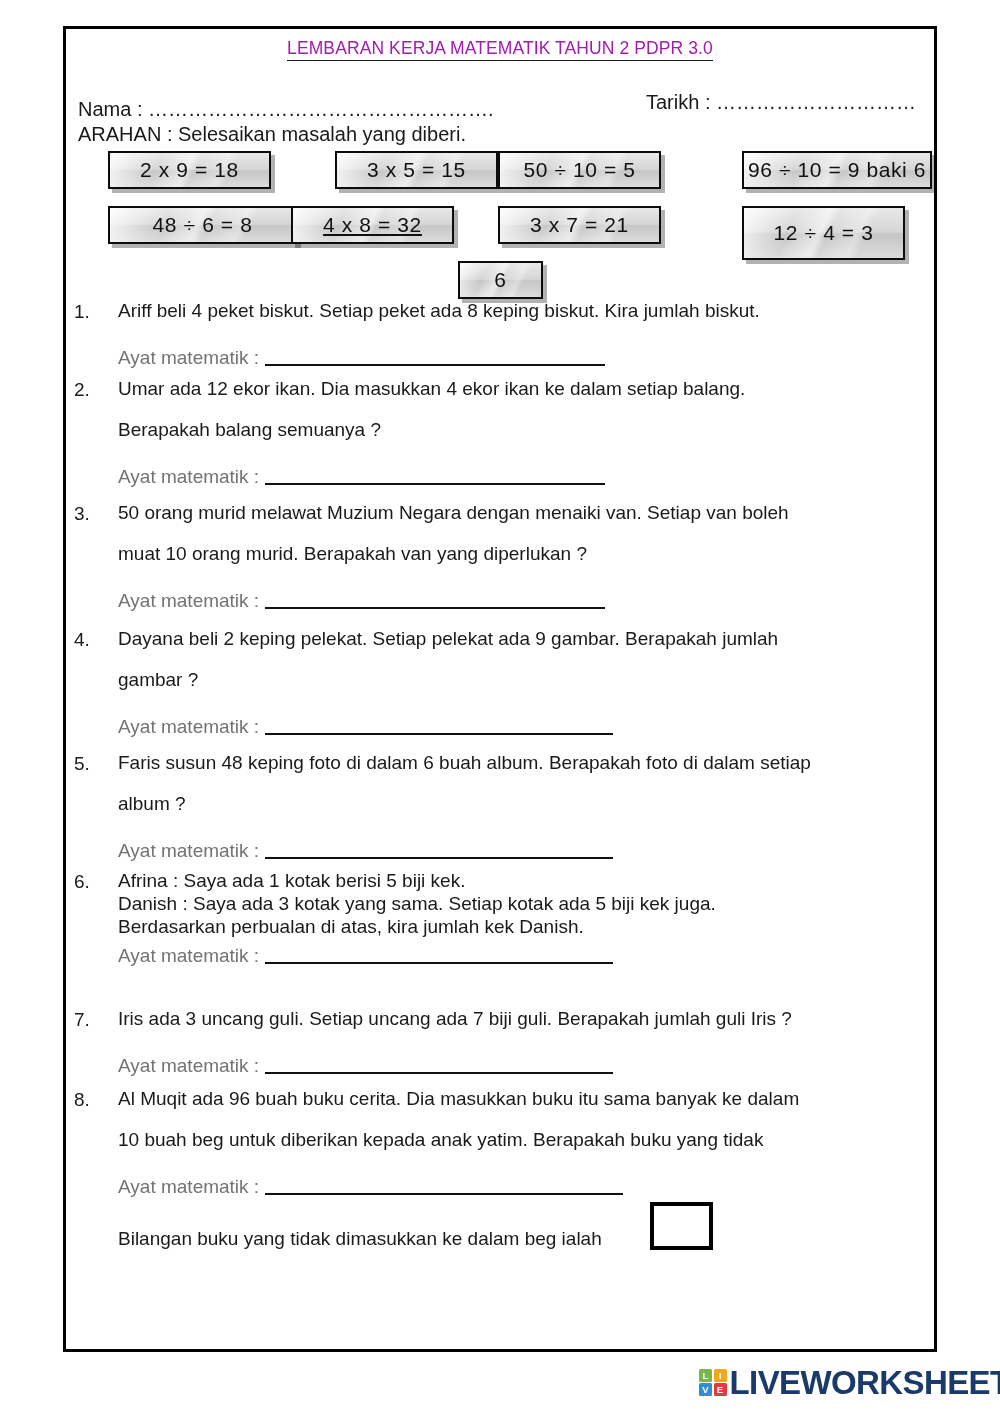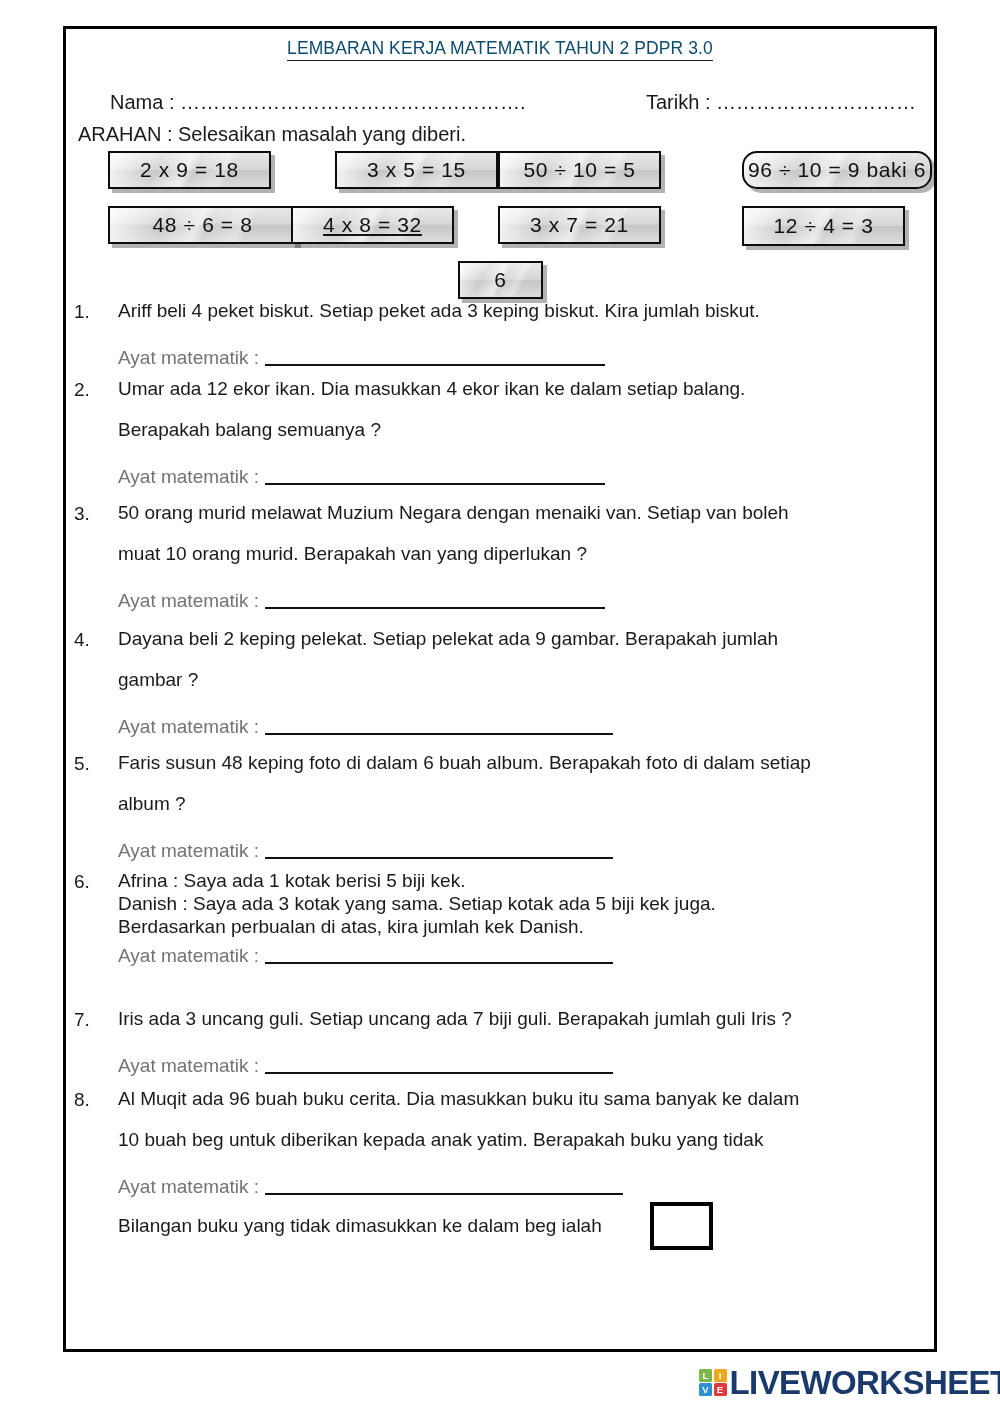--- a/index.html
+++ b/index.html
@@ -40,41 +40,41 @@
   
   .sheet-title {
     position: absolute;
     left: 0;
     right: 0;
     top: 9px;
     text-align: center;
     font-size: 17.5px;
     letter-spacing: 0.1px;
     font-weight: 400;
-    color: #0c4a6e;
+    color: #a21caf;
   }
   .sheet-title span {
     border-bottom: 1.6px solid #1c1c1c;
     padding-bottom: 2px;
   }
 
   .field-row {
     position: absolute;
     left: 8px;
     right: 8px;
     top: 62px;
     height: 28px;
   }
   .field {
     position: absolute;
     font-size: 20px;
     white-space: nowrap;
     color: #1a1a1a;
   }
-  .field-nama { left: 4px; top: 0; margin-left: 32px; }
+  .field-nama { left: 4px; top: 7px; }
   .field-tarikh { left: 572px; top: 0; }
 
   .arahan {
     position: absolute;
     left: 12px;
     top: 94px;
     font-size: 20px;
     color: #1a1a1a;
     white-space: nowrap;
   }
@@ -150,21 +150,21 @@
   }
   .ayat .blank {
     display: inline-block;
     border-bottom: 2.2px solid #111111;
     margin-left: 6px;
     margin-bottom: 3px;
   }
 
   .final-row {
     display: flex;
-    align-items: center;
+    align-items: flex-end;
     margin-top: 4px;
     gap: 32px;
   }
   .final-text {
     font-size: 19px;
     color: #1a1a1a;
     white-space: nowrap;
   }
   .answer-box {
     width: 63px;
@@ -221,33 +221,33 @@
       <div class="field field-nama">Nama : …………………………………………….</div>
       <div class="field field-tarikh">Tarikh : …………………………</div>
     </div>
 
     <div class="arahan">ARAHAN : Selesaikan masalah yang diberi.</div>
 
     <div class="chips" id="chips">
         <div class="chip" style="left: 42px; top: 0px; width: 163px; height: 38px;">2  x  9  =  18</div>
         <div class="chip" style="left: 225px; top: 0px; width: 163px; height: 38px; margin-left: 44px;">3  x  5  =  15</div>
         <div class="chip" style="left: 432px; top: 0px; width: 163px; height: 38px; text-align: center;">50  ÷  10  =  5</div>
-        <div class="chip" style="left: 676px; top: 0px; width: 190px; height: 38px; border-radius: 15px;">96 ÷ 10 = 9 baki 6</div>
+        <div class="chip" style="left: 676px; top: 0px; width: 190px; height: 38px;">96 ÷ 10 = 9 baki 6</div>
         <div class="chip" style="left: 42px; top: 55px; width: 189px; height: 38px;">48  ÷  6  =  8</div>
         <div class="chip" style="left: 225px; top: 55px; width: 163px; height: 38px; text-decoration: underline;">4  x  8  =  32</div>
         <div class="chip" style="left: 432px; top: 55px; width: 163px; height: 38px;">3  x  7  =  21</div>
-        <div class="chip" style="left: 676px; top: 55px; width: 163px; height: 40px;">12  ÷  4  =  3</div>
+        <div class="chip" style="left: 676px; top: 55px; width: 163px; height: 54px;">12  ÷  4  =  3</div>
         <div class="chip" style="left: 392px; top: 110px; width: 85px; height: 38px;">6</div>
       </div>
 
     <div class="questions" id="questions">
         <div class="q" style="position: absolute; left: 0px; right: 0px; top: 0px;">
           <div class="q-num">1.</div>
           <div class="q-body">
-            <div class="q-line loose">Ariff beli 4 peket biskut.  Setiap peket ada 3 keping biskut. Kira jumlah biskut.</div>
+            <div class="q-line loose">Ariff beli 4 peket biskut.  Setiap peket ada 8 keping biskut. Kira jumlah biskut.</div>
             <div class="ayat">
               <span>Ayat matematik :</span>
               <span class="blank" style="width: 340px;">&nbsp;</span>
             </div>
           </div>
         </div>
         <div class="q" style="position: absolute; left: 0px; right: 0px; top: 78px;">
           <div class="q-num">2.</div>
           <div class="q-body">
             <div class="q-line loose">Umar ada 12 ekor ikan. Dia masukkan 4 ekor ikan ke dalam setiap balang.</div>

